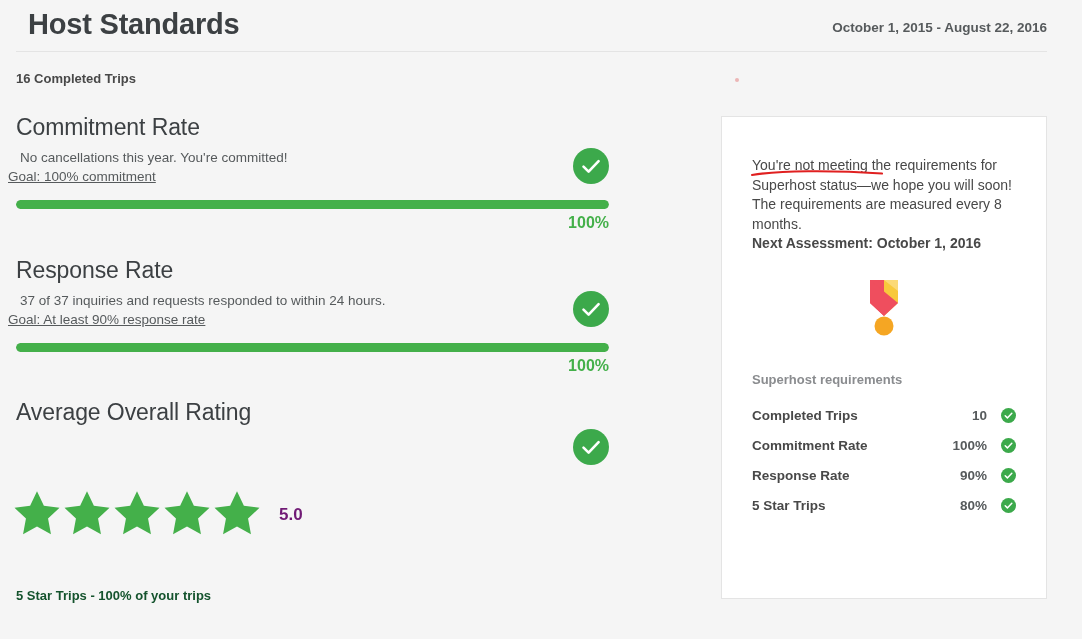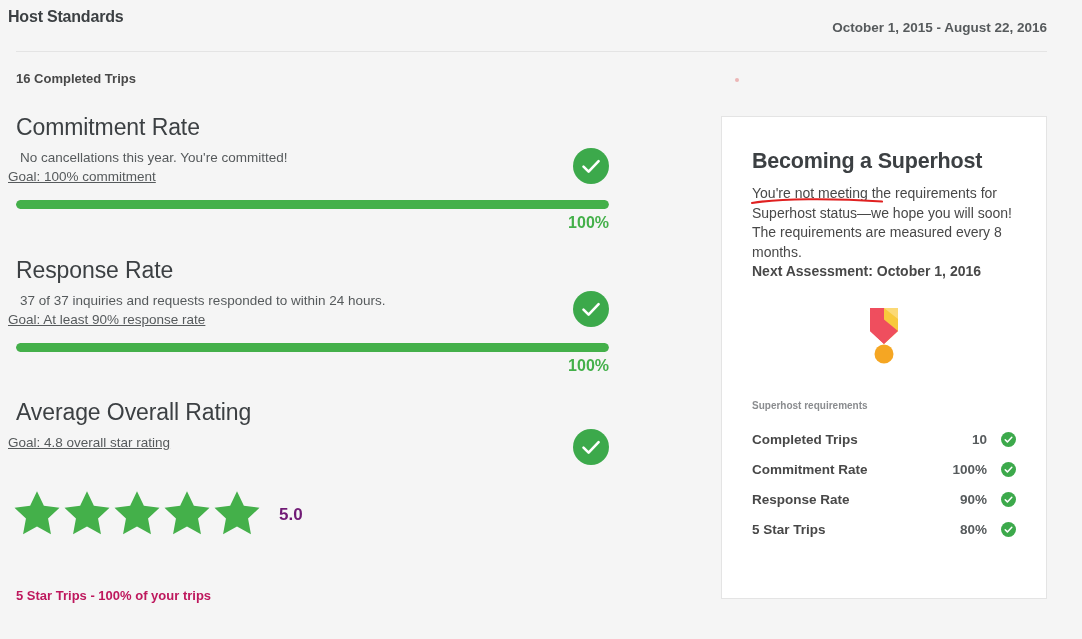--- a/index.html
+++ b/index.html
@@ -18,23 +18,23 @@
 
   
   .page-header {
     position: absolute;
     left: 0; top: 0;
     width: 1082px;
     height: 52px;
   }
   .page-title {
     position: absolute;
-    left: 8px;
+    left: 28px;
     top: 8px;
-    font-size: 16px;
+    font-size: 29px;
     font-weight: bold;
     color: #3c4043;
     letter-spacing: -0.2px;
     margin: 0;
   }
   .date-range {
     position: absolute;
     right: 35px;
     top: 20px;
     font-size: 13.5px;
@@ -159,21 +159,21 @@
     margin-left: 17px;
     margin-top: 4px;
   }
 
   .five-star-trips {
     position: absolute;
     left: 16px;
     top: 588px;
     font-size: 13px;
     font-weight: bold;
-    color: #be185d;
+    color: #14532d;
   }
 
   
   .superhost-card {
     position: absolute;
     left: 721px;
     top: 116px;
     width: 326px;
     height: 483px;
     background: #ffffff;
@@ -213,21 +213,21 @@
 
   .medal-wrap {
     margin-top: 22px;
     display: flex;
     justify-content: center;
   }
   .medal { display: block; }
 
   .req-heading {
     margin-top: 34px;
-    font-size: 10px;
+    font-size: 13px;
     font-weight: bold;
     color: #8a8c8f;
   }
   .req-list {
     margin-top: 14px;
     list-style: none;
     padding: 0;
   }
   .req-row {
     display: flex;
@@ -295,21 +295,20 @@
     <div class="progress-wrap">
       <div class="progress-track">
         <div class="progress-fill" style="width:100%;"></div>
       </div>
     </div>
     <div class="progress-label">100%</div>
   </div>
 
   <div class="metric" style="height:70px;">
     <h2 class="metric-title">Average Overall Rating</h2>
-    <div class="metric-goal" style="margin-top:6px;">Goal: 4.8 overall star rating</div>
     <div class="check-badge" style="top:32px;">
       <svg width="36" height="36" viewBox="0 0 36 36" aria-hidden="true">
         <path d="M10.5 18.6 L15.6 23.6 L25.6 13.2" fill="none" stroke="#ffffff" stroke-width="2.6" stroke-linecap="round" stroke-linejoin="round"></path>
       </svg>
     </div>
   </div>
 
 </div>
 
 <div class="stars-row">
@@ -338,21 +337,20 @@
         <path fill="#44b04a" d="M12 1.6 L15.3 8.5 L22.8 9.5 L17.3 14.7 L18.7 22.2 L12 18.5 L5.3 22.2 L6.7 14.7 L1.2 9.5 L8.7 8.5 Z"></path>
       </svg>
   </span>
   <span class="star-value">5.0</span>
 </div>
 
 <div class="five-star-trips">5 Star Trips - 100% of your trips</div>
 
 <div class="superhost-card">
   <div class="card-inner">
-    <h2 class="card-title">Becoming a Superhost</h2>
 
     <div class="card-body">
       <span>You're not meeting the requirements for Superhost status—we hope you will soon! The requirements are measured every 8 months.</span>
       <span class="next-assessment">Next Assessment: October 1, 2016</span>
       <svg class="red-underline" viewBox="0 0 132 10" aria-hidden="true">
         <path d="M1 7 C 28 2.5, 80 2, 131 5.5" fill="none" stroke="#e02020" stroke-width="2.1" stroke-linecap="round"></path>
       </svg>
     </div>
 
     <div class="medal-wrap">

